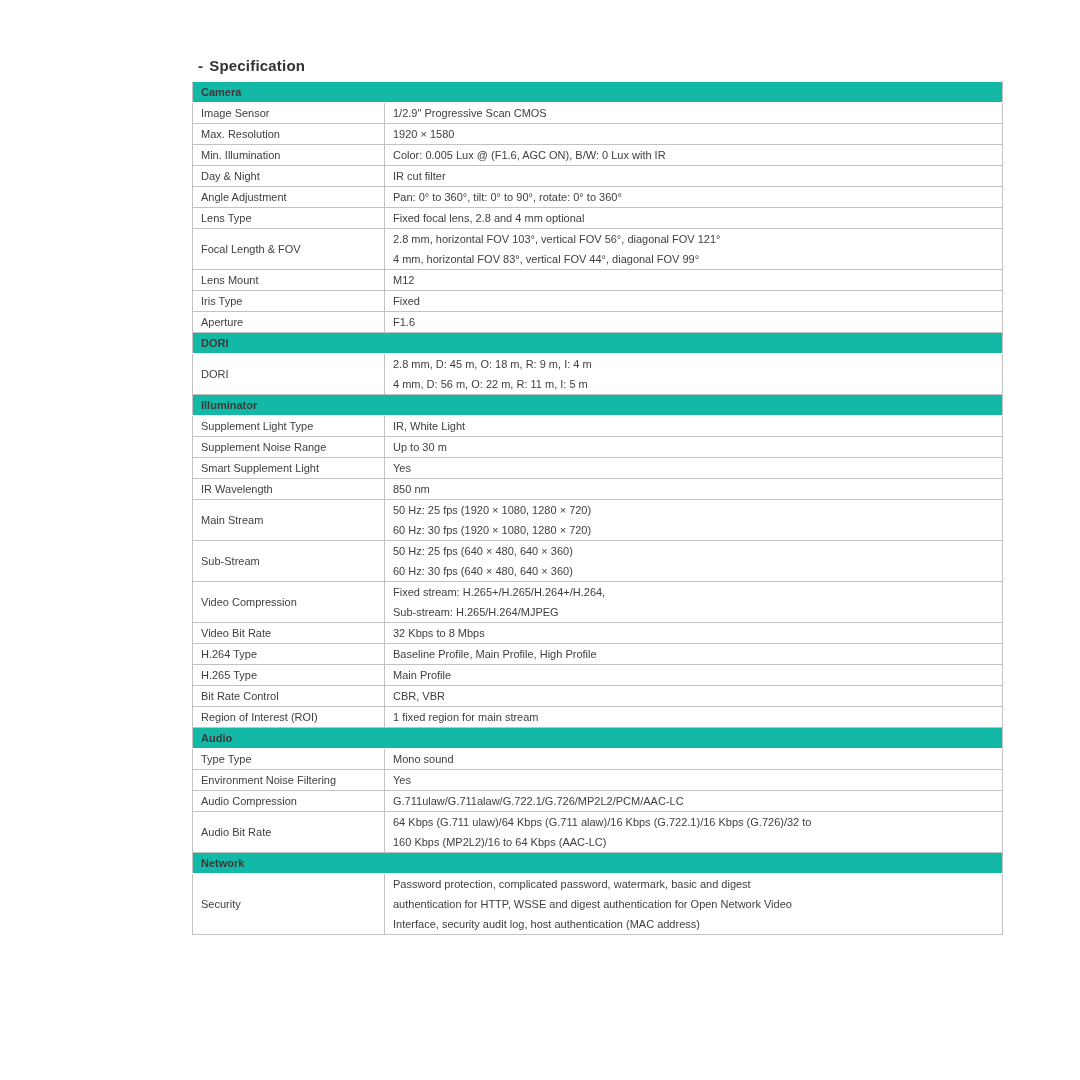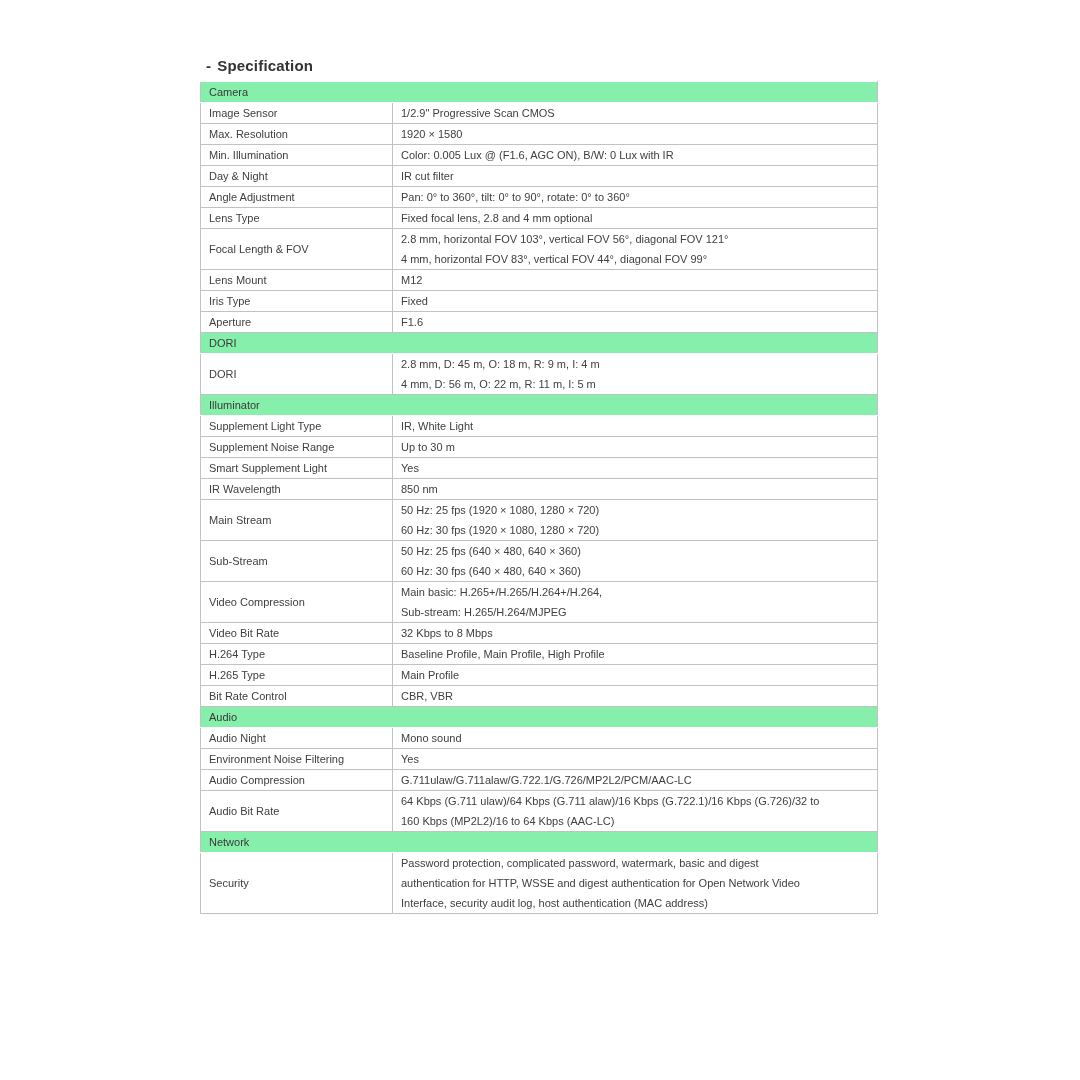--- a/index.html
+++ b/index.html
@@ -5,23 +5,23 @@
   * { margin: 0; padding: 0; box-sizing: border-box; }
   html, body {
     width: 1080px;
     height: 1080px;
     background: #ffffff;
     font-family: "Liberation Sans", sans-serif;
     overflow: hidden;
   }
   .sheet {
     position: absolute;
-    left: 200px;
+    left: 192px;
     top: 57px;
-    width: 678px;
+    width: 811px;
   }
   .doc-title {
     font-size: 15px;
     font-weight: bold;
     color: #333333;
     margin-left: 6px;
     margin-bottom: 7px;
     letter-spacing: 0.2px;
   }
   .doc-title .bullet {
@@ -40,22 +40,22 @@
   table.spec td {
     border: 1px solid #c2c2c2;
     padding: 0 8px;
     line-height: 20px;
     vertical-align: middle;
     overflow: hidden;
     white-space: nowrap;
   }
   col.label-col { width: 192px; }
   tr.section-row td {
-    background: #86efac;
-    font-weight: normal;
+    background: #14b8a6;
+    font-weight: bold;
     color: #3a3a3a;
     border-top-color: #ffffff;
     border-bottom-color: #ffffff;
     border-left-color: #c2c2c2;
     border-right-color: #c2c2c2;
   }
   td.value-cell div { line-height: 20px; }
 </style>
 </head>
 <body>
@@ -181,21 +181,21 @@
         <tr>
           <td class="label-cell">Sub-Stream</td>
           <td class="value-cell">
             <div>50 Hz: 25 fps (640 × 480, 640 × 360)</div>
             <div>60 Hz: 30 fps (640 × 480, 640 × 360)</div>
           </td>
         </tr>
         <tr>
           <td class="label-cell">Video Compression</td>
           <td class="value-cell">
-            <div>Main basic: H.265+/H.265/H.264+/H.264,</div>
+            <div>Fixed stream: H.265+/H.265/H.264+/H.264,</div>
             <div>Sub-stream: H.265/H.264/MJPEG</div>
           </td>
         </tr>
         <tr>
           <td class="label-cell">Video Bit Rate</td>
           <td class="value-cell">
             <div>32 Kbps to 8 Mbps</div>
           </td>
         </tr>
         <tr>
@@ -209,25 +209,31 @@
           <td class="value-cell">
             <div>Main Profile</div>
           </td>
         </tr>
         <tr>
           <td class="label-cell">Bit Rate Control</td>
           <td class="value-cell">
             <div>CBR, VBR</div>
           </td>
         </tr>
+        <tr>
+          <td class="label-cell">Region of Interest (ROI)</td>
+          <td class="value-cell">
+            <div>1 fixed region for main stream</div>
+          </td>
+        </tr>
         <tr class="section-row">
           <td colspan="2">Audio</td>
         </tr>
         <tr>
-          <td class="label-cell">Audio Night</td>
+          <td class="label-cell">Type Type</td>
           <td class="value-cell">
             <div>Mono sound</div>
           </td>
         </tr>
         <tr>
           <td class="label-cell">Environment Noise Filtering</td>
           <td class="value-cell">
             <div>Yes</div>
           </td>
         </tr>

